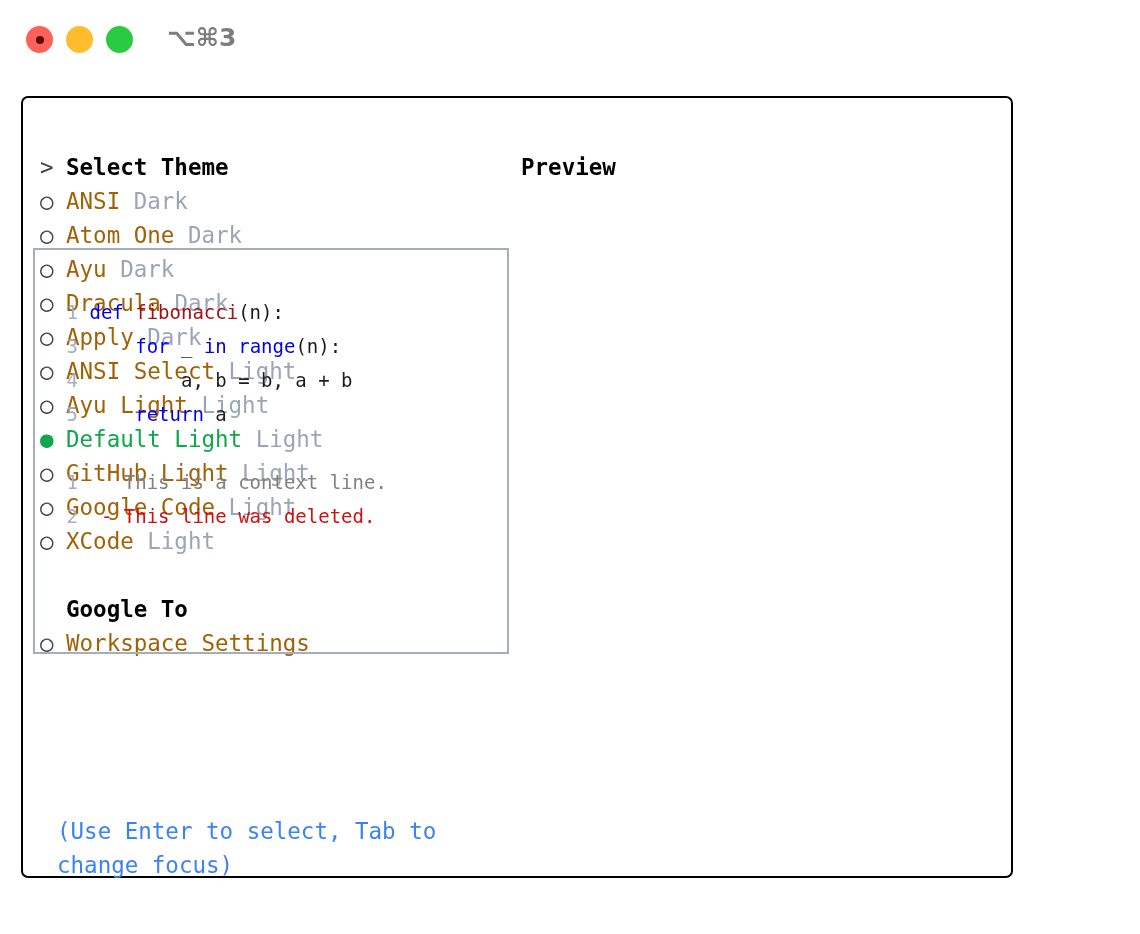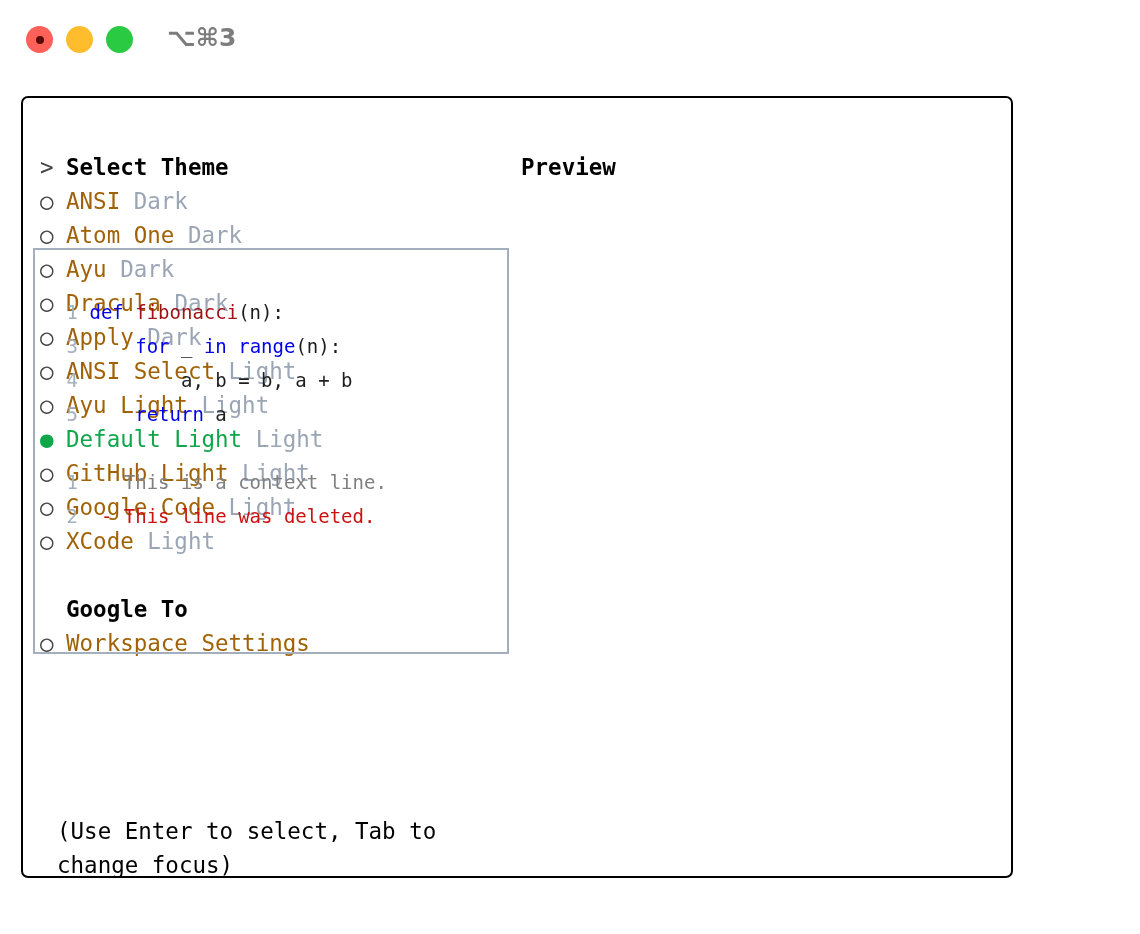--- a/index.html
+++ b/index.html
@@ -103,21 +103,21 @@
     color: #9AA5B5;
   }
   .spacer-row { height: 34px; }
   #hint {
     position: absolute;
     left: 17px;
     top: 664px;
     width: 410px;
     font-size: 22.5px;
     line-height: 34px;
-    color: #000000;
+    color: #3b82f6;
   }
 
   
   #right-col {
     position: absolute;
     left: 479px;
     top: 52px;
     margin-left: 19px;
   }
   #preview-title {

